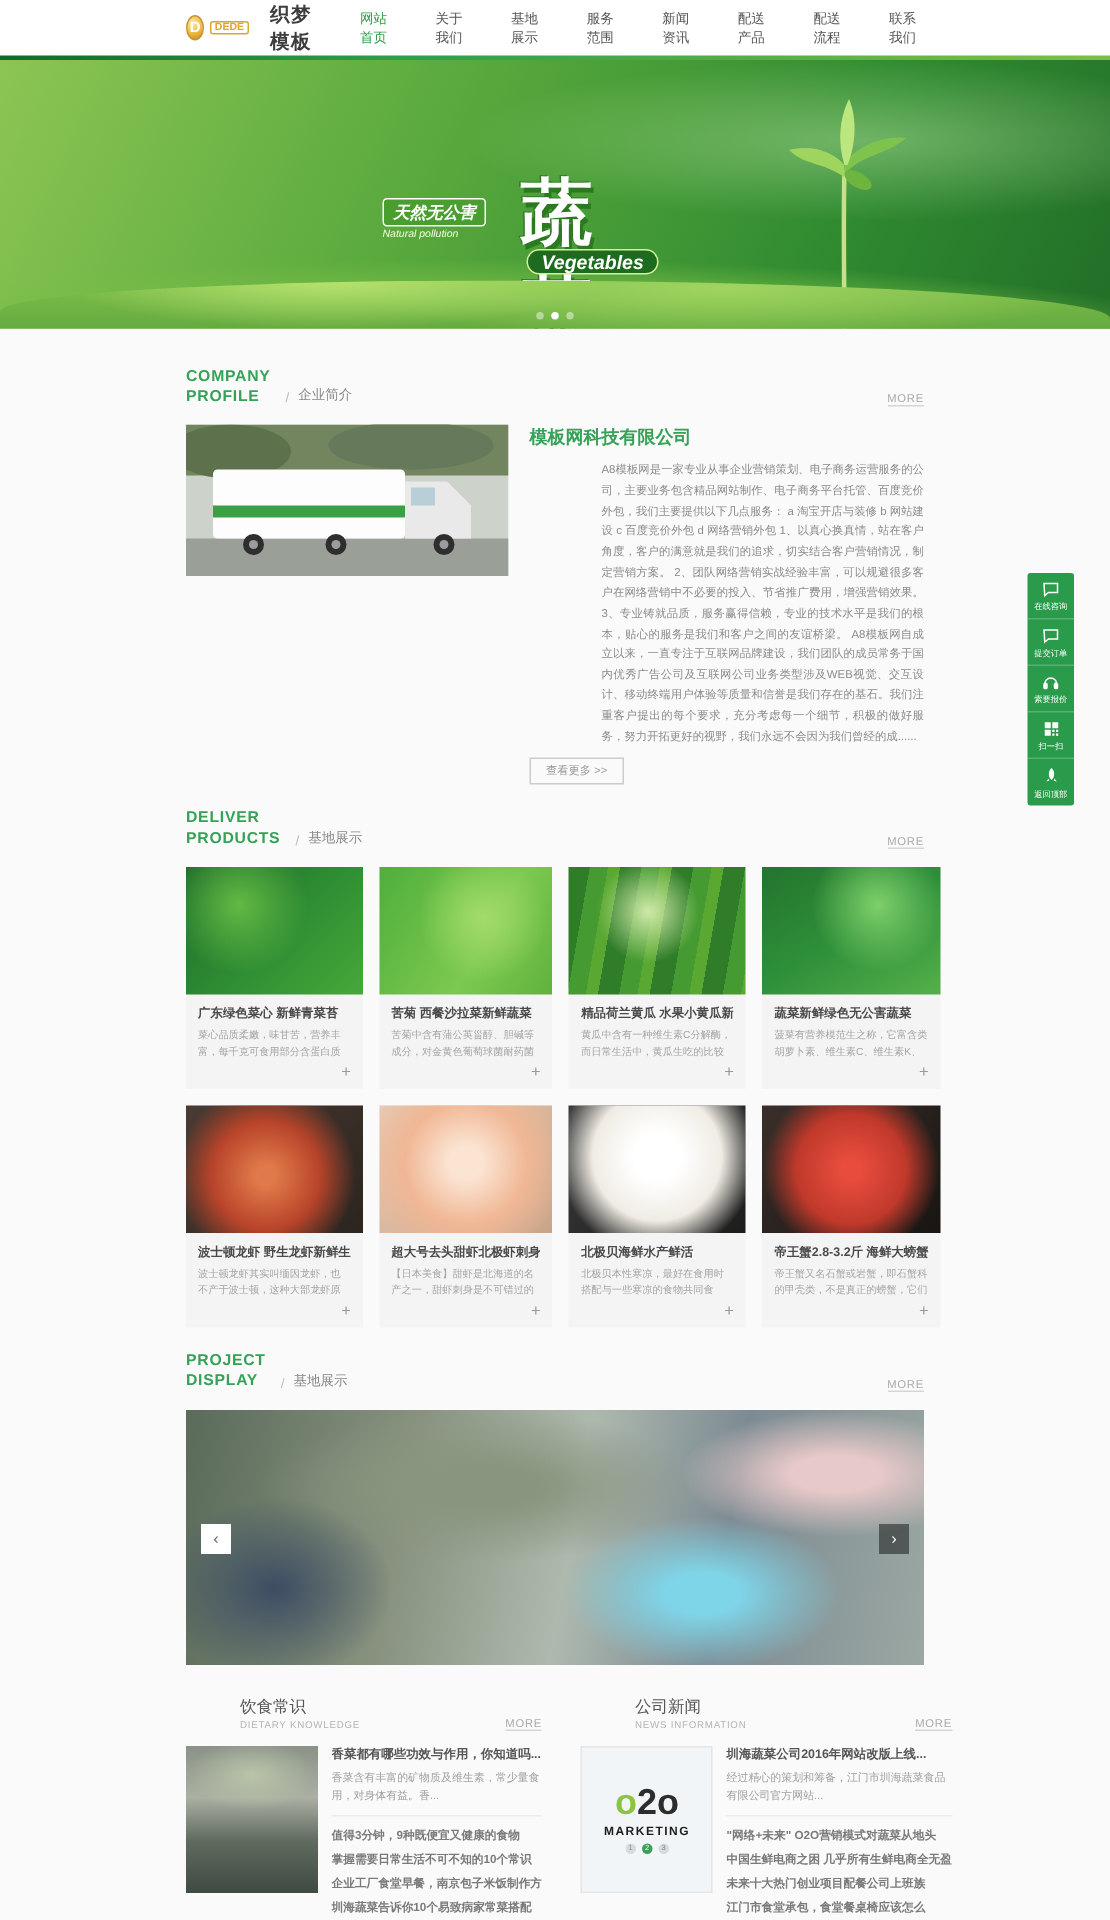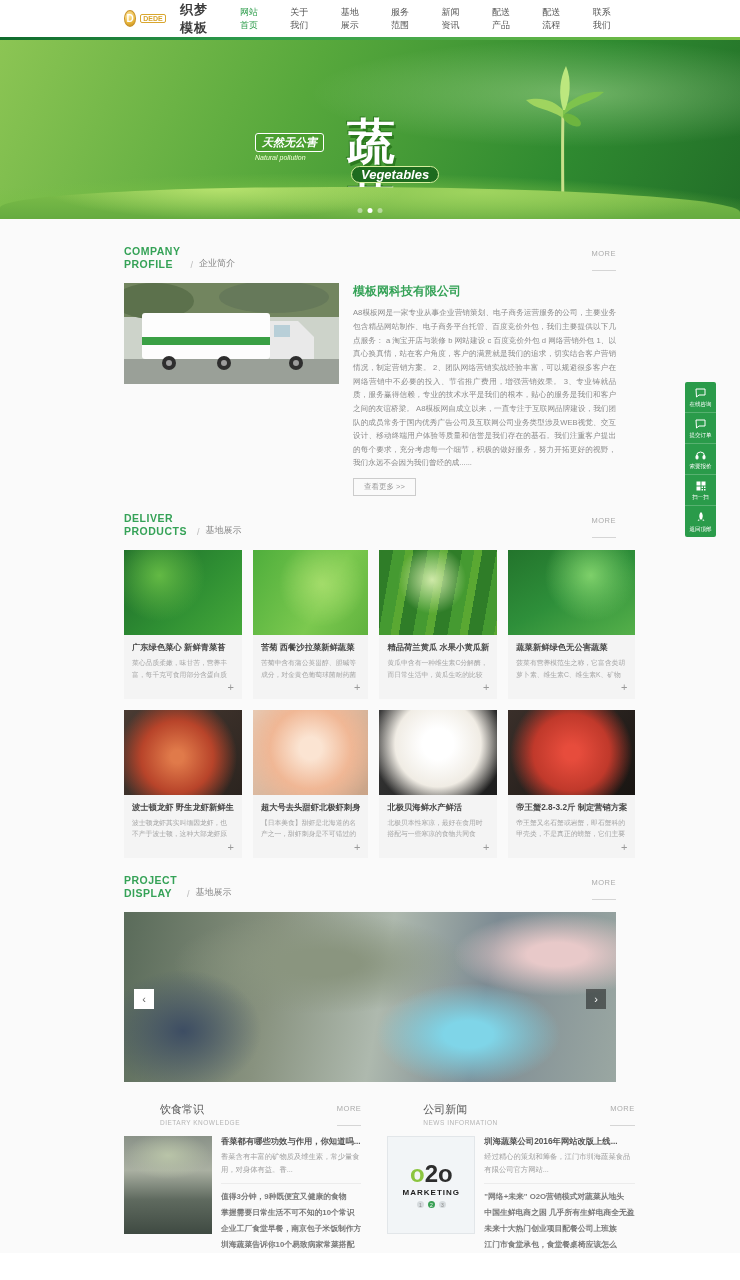--- a/index.html
+++ b/index.html
@@ -40,27 +40,27 @@
   .hero-dots { position:absolute; left:50%; transform:translateX(-50%); bottom:6px; display:flex; gap:5px; z-index:2; }
   .hero-dots i { width:5px; height:5px; border-radius:50%; background:rgba(255,255,255,.45); }
   .hero-dots i.on { background:#fff; }
 
   
   .main { width:492px; margin:0 auto; padding-top:10px; }
   .sec-head { display:flex; align-items:flex-end; margin-top:16px; }
   .sec-en { color:#35a257; font-size:10.5px; font-weight:bold; line-height:1.25; letter-spacing:.5px; }
   .sec-slash { color:#bbb; font-size:9px; margin:0 6px 1px 10px; }
   .sec-cn { color:#888; font-size:9px; margin-bottom:1px; }
-  .more { margin-left:auto; color:#aaa; font-size:7.5px; border-bottom:1px solid #d5d5d5; padding-bottom:12px; text-decoration:none; letter-spacing:.5px; }
+  .more { margin-left:auto; color:#aaa; font-size:7.5px; border-bottom:1px solid #d5d5d5; padding-bottom:0; text-decoration:none; letter-spacing:.5px; }
 
   .company { display:flex; gap:14px; margin-top:12px; }
   .company-img { width:215px; height:101px; flex:none; }
   .company-right { flex:1; }
   .company-name { color:#35a257; font-size:12px; font-weight:bold; margin-bottom:6px; }
-  .company-text { font-size:7.6px; color:#8b8b8b; line-height:1.8; text-align:justify; }
+  .company-text { font-size:7.6px; color:#8b8b8b; line-height:1.8; text-align:justify;margin-left:48px; }
   .btn-more { display:inline-block; margin-top:8px; border:1px solid #ccc; background:#fafafa; color:#999; font-size:7.5px; padding:3px 10px; text-decoration:none; }
 
   .prod-grid { display:grid; grid-template-columns:repeat(4,1fr); gap:11px; margin-top:12px; }
   .prod-card { background:#f4f4f4; }
   .prod-img { height:85px; }
   .p1 { background:radial-gradient(circle at 30% 30%,#63b944,transparent 45%),linear-gradient(135deg,#1d6b2a,#2f8f33 55%,#46a83a); }
   .p2 { background:radial-gradient(circle at 60% 40%,#a3dc6a,transparent 50%),linear-gradient(120deg,#4fae3c,#7cc94f 60%,#60b23e); }
   .p3 { background:radial-gradient(circle at 45% 35%,#cfe9a8,transparent 40%),repeating-linear-gradient(100deg,#2f7d28 0 14px,#459a31 14px 26px,#5aa832 26px 34px); }
   .p4 { background:radial-gradient(circle at 65% 30%,#7ed06a,transparent 45%),linear-gradient(150deg,#23742c,#2e8f3a 50%,#55b04a); }
   .p5 { background:radial-gradient(circle at 45% 55%,#e07a4a 8%,#b8442a 45%,transparent 75%),linear-gradient(135deg,#4a3b33,#2b241f); }
@@ -253,21 +253,21 @@
       <div class="prod-img p7"></div>
       <div class="prod-body">
         <div class="prod-title">北极贝海鲜水产鲜活</div>
         <div class="prod-desc">北极贝本性寒凉，最好在食用时搭配与一些寒凉的食物共同食用，比如芥心菜，...</div>
         <div class="prod-plus">+</div>
       </div>
     </div>
     <div class="prod-card">
       <div class="prod-img p8"></div>
       <div class="prod-body">
-        <div class="prod-title">帝王蟹2.8-3.2斤 制定营销方案</div>
+        <div class="prod-title">帝王蟹2.8-3.2斤 海鲜大螃蟹</div>
         <div class="prod-desc">帝王蟹又名石蟹或岩蟹，即石蟹科的甲壳类，不是真正的螃蟹，它们主要分布在...</div>
         <div class="prod-plus">+</div>
       </div>
     </div>
   </div>
 
   <div class="sec-head">
     <div class="sec-en"><span>PROJECT</span><br><span>DISPLAY</span></div>
     <span class="sec-slash">/</span>
     <span class="sec-cn">基地展示</span>

